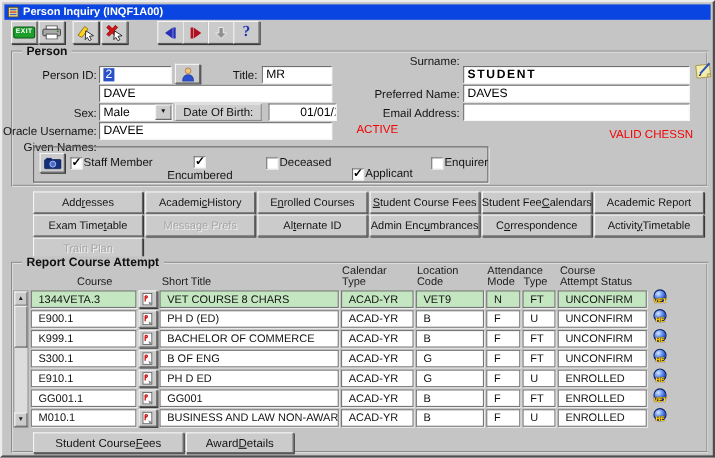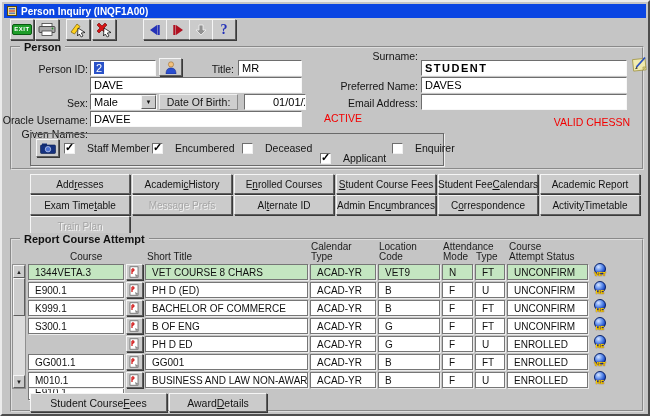--- a/index.html
+++ b/index.html
@@ -14,21 +14,21 @@
   .helpq{color:#2431b8;font-weight:bold;font-size:14px;font-family:"Liberation Serif",serif;}
   .frame{position:absolute;border:2px groove #dedede;}
   .legend{position:absolute;background:#c5c5c5;font-weight:bold;font-size:11px;color:#111;padding:0 4px;white-space:nowrap;}
   .lbl{position:absolute;font-size:10.5px;color:#141414;text-align:right;white-space:nowrap;}
   .field{position:absolute;height:16px;background:#ffffff;border:1px solid;border-color:#6e6e6e #f8f8f8 #f8f8f8 #6e6e6e;font-size:11px;color:#000;display:flex;align-items:center;padding:0 3px;overflow:hidden;white-space:nowrap;}
   .surnval{font-weight:bold;letter-spacing:1.5px;}
   .selval{background:#2a52c8;color:#fff;padding:0 2px;}
   .panel{position:absolute;height:16px;background:#cecece;border:1px solid;border-color:#efefef #8a8a8a #8a8a8a #efefef;font-size:10.5px;color:#141414;display:flex;align-items:center;justify-content:center;}
   .ddbtn{position:absolute;right:0;top:0;width:15px;height:14px;background:#cbcbcb;border:1px solid;border-color:#f5f5f5 #5e5e5e #5e5e5e #f5f5f5;display:flex;align-items:center;justify-content:center;font-size:6px;color:#111;}
   .redtxt{position:absolute;color:#f20000;font-size:10.5px;white-space:nowrap;}
-  .cbgroup{position:absolute;top:140px;display:flex;align-items:center;gap:12px;}
+  .cbgroup{position:absolute;top:140px;display:flex;align-items:center;gap:1px;}
   .cb{display:inline-block;position:relative;width:11px;height:11px;background:#ffffff;border:1px solid;border-color:#6e6e6e #f0f0f0 #f0f0f0 #6e6e6e;}
   .cb.checked::after{content:"\2713";position:absolute;left:0px;top:-3px;font-size:11px;font-weight:bold;color:#000;}
   .cblabel{font-size:10.5px;color:#141414;white-space:nowrap;}
   .navbtn{width:100px;height:20px;font-size:10px;color:#141414;white-space:nowrap;}
   .navbtn.disabled{color:#a6a6a6;text-shadow:1px 1px 0 #f2f2f2;cursor:default;}
   .th{position:absolute;font-size:10px;color:#1c1c1c;white-space:nowrap;}
   .cell{position:absolute;height:16px;background:#ffffff;border:1px solid #767676;box-shadow:1px 1px 0 #ececec;font-size:10px;color:#111;display:flex;align-items:center;padding:0 6px;overflow:hidden;white-space:nowrap;}
   .cell.sel{background:#c4e6c1;}
   .docbtn{width:17px;height:16px;}
   .globe{position:absolute;width:18px;height:18px;}
@@ -184,21 +184,21 @@
           <rect x="2" y="0.5" width="5" height="2" fill="#15317e"></rect>
           <rect x="0.5" y="2" width="15" height="8.5" rx="1" fill="#15317e" stroke="#0a1c4a" stroke-width="0.6"></rect>
           <circle cx="8" cy="6.2" r="2.7" fill="#4a6fd0" stroke="#cfd8f0" stroke-width="0.7"></circle>
         </svg>
     </span>
   </div>
   <div class="cbgroup" style="left:62px;">
     <span class="cb checked"></span>
     <span class="cblabel">Staff Member</span>
   </div>
-  <div class="cbgroup" style="left:150px;">
+  <div class="cbgroup" style="left:150px;flex-direction:column;">
     <span class="cb checked"></span>
     <span class="cblabel">Encumbered</span>
   </div>
   <div class="cbgroup" style="left:240px;">
     <span class="cb"></span>
     <span class="cblabel">Deceased</span>
   </div>
   <div class="cbgroup" style="left:318px;margin-top:10px;">
     <span class="cb checked"></span>
     <span class="cblabel">Applicant</span>
@@ -314,21 +314,21 @@
   <div class="cell" style="left:308px;top:316px;width:66px;">ACAD-YR</div>
   <div class="cell" style="left:376px;top:316px;width:62px;">G</div>
   <div class="cell" style="left:440px;top:316px;width:31px;">F</div>
   <div class="cell" style="left:473px;top:316px;width:30px;">FT</div>
   <div class="cell" style="left:505px;top:316px;width:81px;">UNCONFIRM</div>
   <div class="globe" style="left:589px;top:315px;">
       <div class="gball"></div>
       <div class="gtag">HE</div>
     </div>
 
-  <div class="cell" style="left:26px;top:334px;width:96px;margin-top:48px;">E910.1</div>
+  <div class="cell" style="left:26px;top:334px;width:96px;">E910.1</div>
   <div class="btn3d docbtn" style="left:124px;top:334px;">
       <svg width="11" height="12" viewBox="0 0 11 12">
         <rect x="1" y="0.8" width="8" height="10.4" fill="#fff" stroke="#555" stroke-width="0.7"></rect>
         <path d="M3,3 L3,8 M3,3 C5.6,2.4 5.6,5.2 3,5.2" fill="none" stroke="#d01010" stroke-width="1.2"></path>
         <polygon points="6,8 10,10 6.8,11" fill="#888"></polygon>
       </svg>
     </div>
   <div class="cell" style="left:143px;top:334px;width:163px;">PH D ED</div>
   <div class="cell" style="left:308px;top:334px;width:66px;">ACAD-YR</div>
   <div class="cell" style="left:376px;top:334px;width:62px;">G</div>

